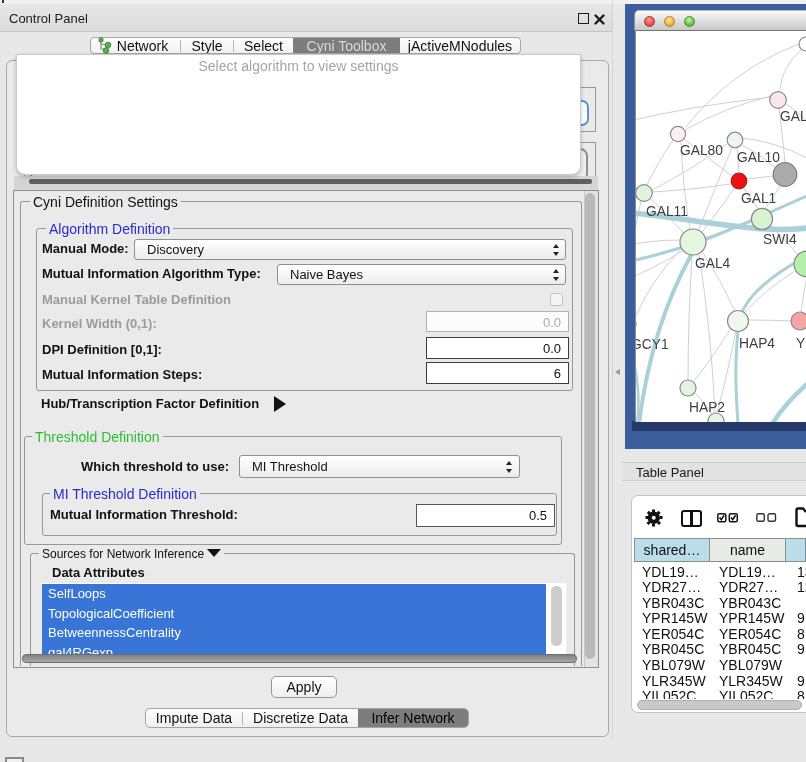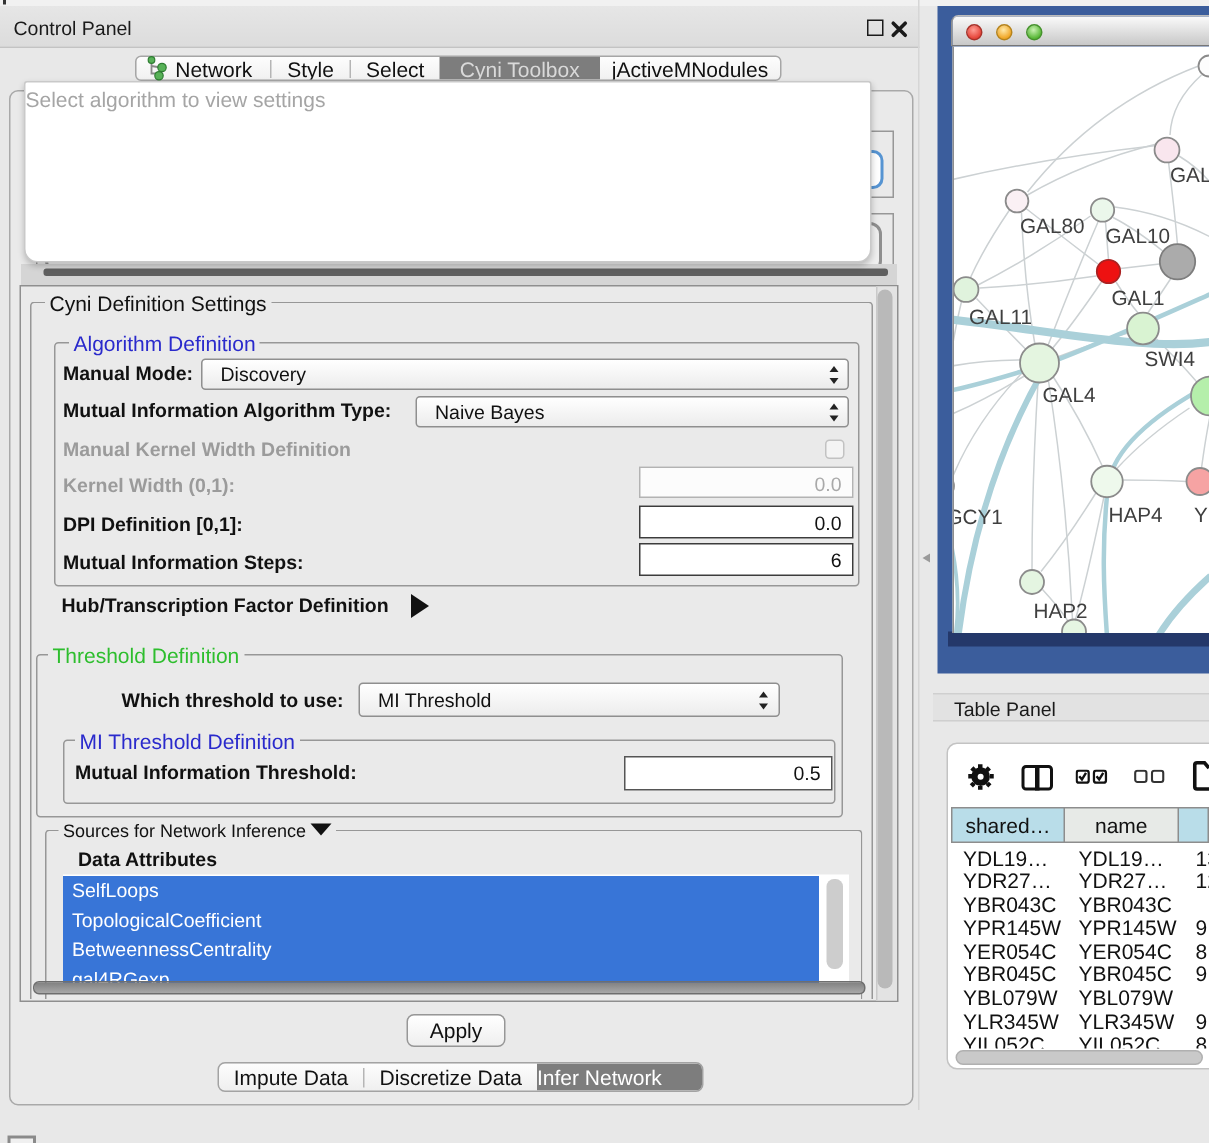--- a/index.html
+++ b/index.html
@@ -48,42 +48,42 @@
   </svg>
 
 <div class="a" style="left:24px;top:87px;width:570px;height:43px;border:1px solid #979797"></div>
 <div class="a" style="left:300px;top:100px;width:289px;height:26px;border:2.5px solid #5694d2;border-radius:7px;background:#fff;box-sizing:border-box"></div>
 <div class="a" style="left:24px;top:142px;width:570px;height:42px;border:1px solid #979797"></div>
 <div class="a" style="left:30px;top:148px;width:558px;height:34px;border:2px solid #8f8f8f;border-radius:8px;background:#efefef;box-sizing:border-box"></div>
 <div class="a" style="left:14px;top:176px;width:584px;height:14px;background:#d5d5d5"></div>
 <div class="a" style="left:29px;top:179px;width:563px;height:5px;background:#5f5f5f;border-radius:2px"></div>
 
 <div class="a f14" style="left:16px;top:54px;width:565px;height:121px;background:#fff;border:1px solid #c9c9c9;border-radius:2px 2px 9px 9px;box-shadow:0 2px 4px rgba(0,0,0,0.22);box-sizing:border-box">
- <div style="position:absolute;left:0;top:3px;width:100%;text-align:left;color:#a5a5a5">Select algorithm to view settings</div>
+ <div style="position:absolute;left:0;top:3px;width:100%;text-align:center;color:#a5a5a5">Select algorithm to view settings</div>
 </div>
 
 <div class="a" style="left:13px;top:190px;width:586px;height:478px;border:1px solid #8f8f8f;background:#eaeaea;box-sizing:border-box"></div>
 
 <div class="gb" style="left:20px;top:201px;width:560px;height:464px;border-radius:3px 3px 0 0;border-bottom:none">
     <span style="left:9px">Cyni Definition Settings</span>
   </div>
 
 <div class="gb" style="left:36px;top:228px;width:535px;height:161px">
     <span style="left:9px;color:#2a2acc">Algorithm Definition</span>
   </div>
 
 <div class="a b" style="left:42px;top:241px">Manual Mode:</div>
 <div class="combo a" style="left:134px;top:239px;width:432px;height:21px">Discovery
  <i class="arr up" style="left:418px;top:4px"></i><i class="arr dn" style="left:418px;top:11.5px"></i></div>
 
 <div class="a b" style="left:42px;top:266px">Mutual Information Algorithm Type:</div>
 <div class="combo a" style="left:277px;top:264px;width:289px;height:21px">Naive Bayes
  <i class="arr up" style="left:275px;top:4px"></i><i class="arr dn" style="left:275px;top:11.5px"></i></div>
 
-<div class="a b gray" style="left:42px;top:292px">Manual Kernel Width Definition</div>
+<div class="a b gray" style="left:42px;top:292px">Manual Kernel Table Definition</div>
 <div class="a" style="left:550px;top:293px;width:13px;height:13px;border:1.5px solid #c2c2c2;border-radius:3px;background:#f4f4f4;box-sizing:border-box"></div>
 
 <div class="a b gray" style="left:42px;top:316px">Kernel Width (0,1):</div>
 <div class="fld" style="left:426px;top:311px;width:143px;height:21px;border:1px solid #b3b3b3;color:#a9a9a9;background:#fcfcfc">0.0</div>
 
 <div class="a b" style="left:42px;top:342px">DPI Definition [0,1]:</div>
 <div class="fld" style="left:426px;top:337px;width:143px;height:22px;border:1.5px solid #3c3c3c">0.0</div>
 
 <div class="a b" style="left:42px;top:367px">Mutual Information Steps:</div>
 <div class="fld" style="left:426px;top:362px;width:143px;height:22px;border:1.5px solid #3c3c3c">6</div>
@@ -119,21 +119,21 @@
 
 <div class="a" style="left:584px;top:191px;width:14px;height:476px;background:#e3e3e3;border-left:1px solid #c9c9c9;box-sizing:border-box"></div>
 <div class="a" style="left:585px;top:193px;width:10px;height:466px;background:#b9b9b9;border-radius:5px"></div>
 
 <div class="a" style="left:271px;top:676px;width:66px;height:22px;background:linear-gradient(#fff,#efefef);border:1px solid #979797;border-radius:5px;display:flex;align-items:center;justify-content:center;box-sizing:border-box;font-size:14px">Apply</div>
 
 <div class="a f14" style="left:145px;top:708px;width:324px;height:20px;background:linear-gradient(#fdfdfd,#efefef);border:1px solid #a3a3a3;border-radius:5px;display:flex;box-sizing:border-box;overflow:hidden;align-items:center">
  <div style="width:96px;text-align:center">Impute Data</div>
  <div style="width:1px;background:#b5b5b5;height:13px"></div>
  <div style="width:115px;text-align:center">Discretize Data</div>
- <div style="flex:1;background:#7d7d7d;color:#ffffff;align-self:stretch;line-height:19px">Infer Network</div>
+ <div style="flex:1;text-align:center;background:#7d7d7d;color:#000000;align-self:stretch;line-height:19px">Infer Network</div>
 </div>
 
 <div class="a" style="left:5px;top:757px;width:19px;height:12px;border:2px solid #8a8a8a;background:#f0f0f0;box-sizing:border-box"></div>
 
 <div class="a" style="left:615px;top:369px;width:0;height:0;border-top:3.5px solid transparent;border-bottom:3.5px solid transparent;border-right:5px solid #9a9a9a"></div>
 
 <div class="a" style="left:625px;top:4px;width:181px;height:445px;background:#3b5d9c"></div>
 <div class="a" style="left:632px;top:421px;width:174px;height:10px;background:#24386a"></div>
 <div class="a" style="left:634px;top:10px;width:172px;height:21px;background:linear-gradient(#fafafa,#c8c8c8);border-left:1px solid #909090;border-bottom:1px solid #767676;border-top:1px solid #bbb;border-radius:5px 0 0 0;box-sizing:border-box"></div>
 <div class="a" style="left:644px;top:16px;width:11px;height:11px;border-radius:50%;background:radial-gradient(circle at 4px 3px,#ff9d94,#e6453a 70%);border:1px solid #a8322a;box-sizing:border-box"></div>

